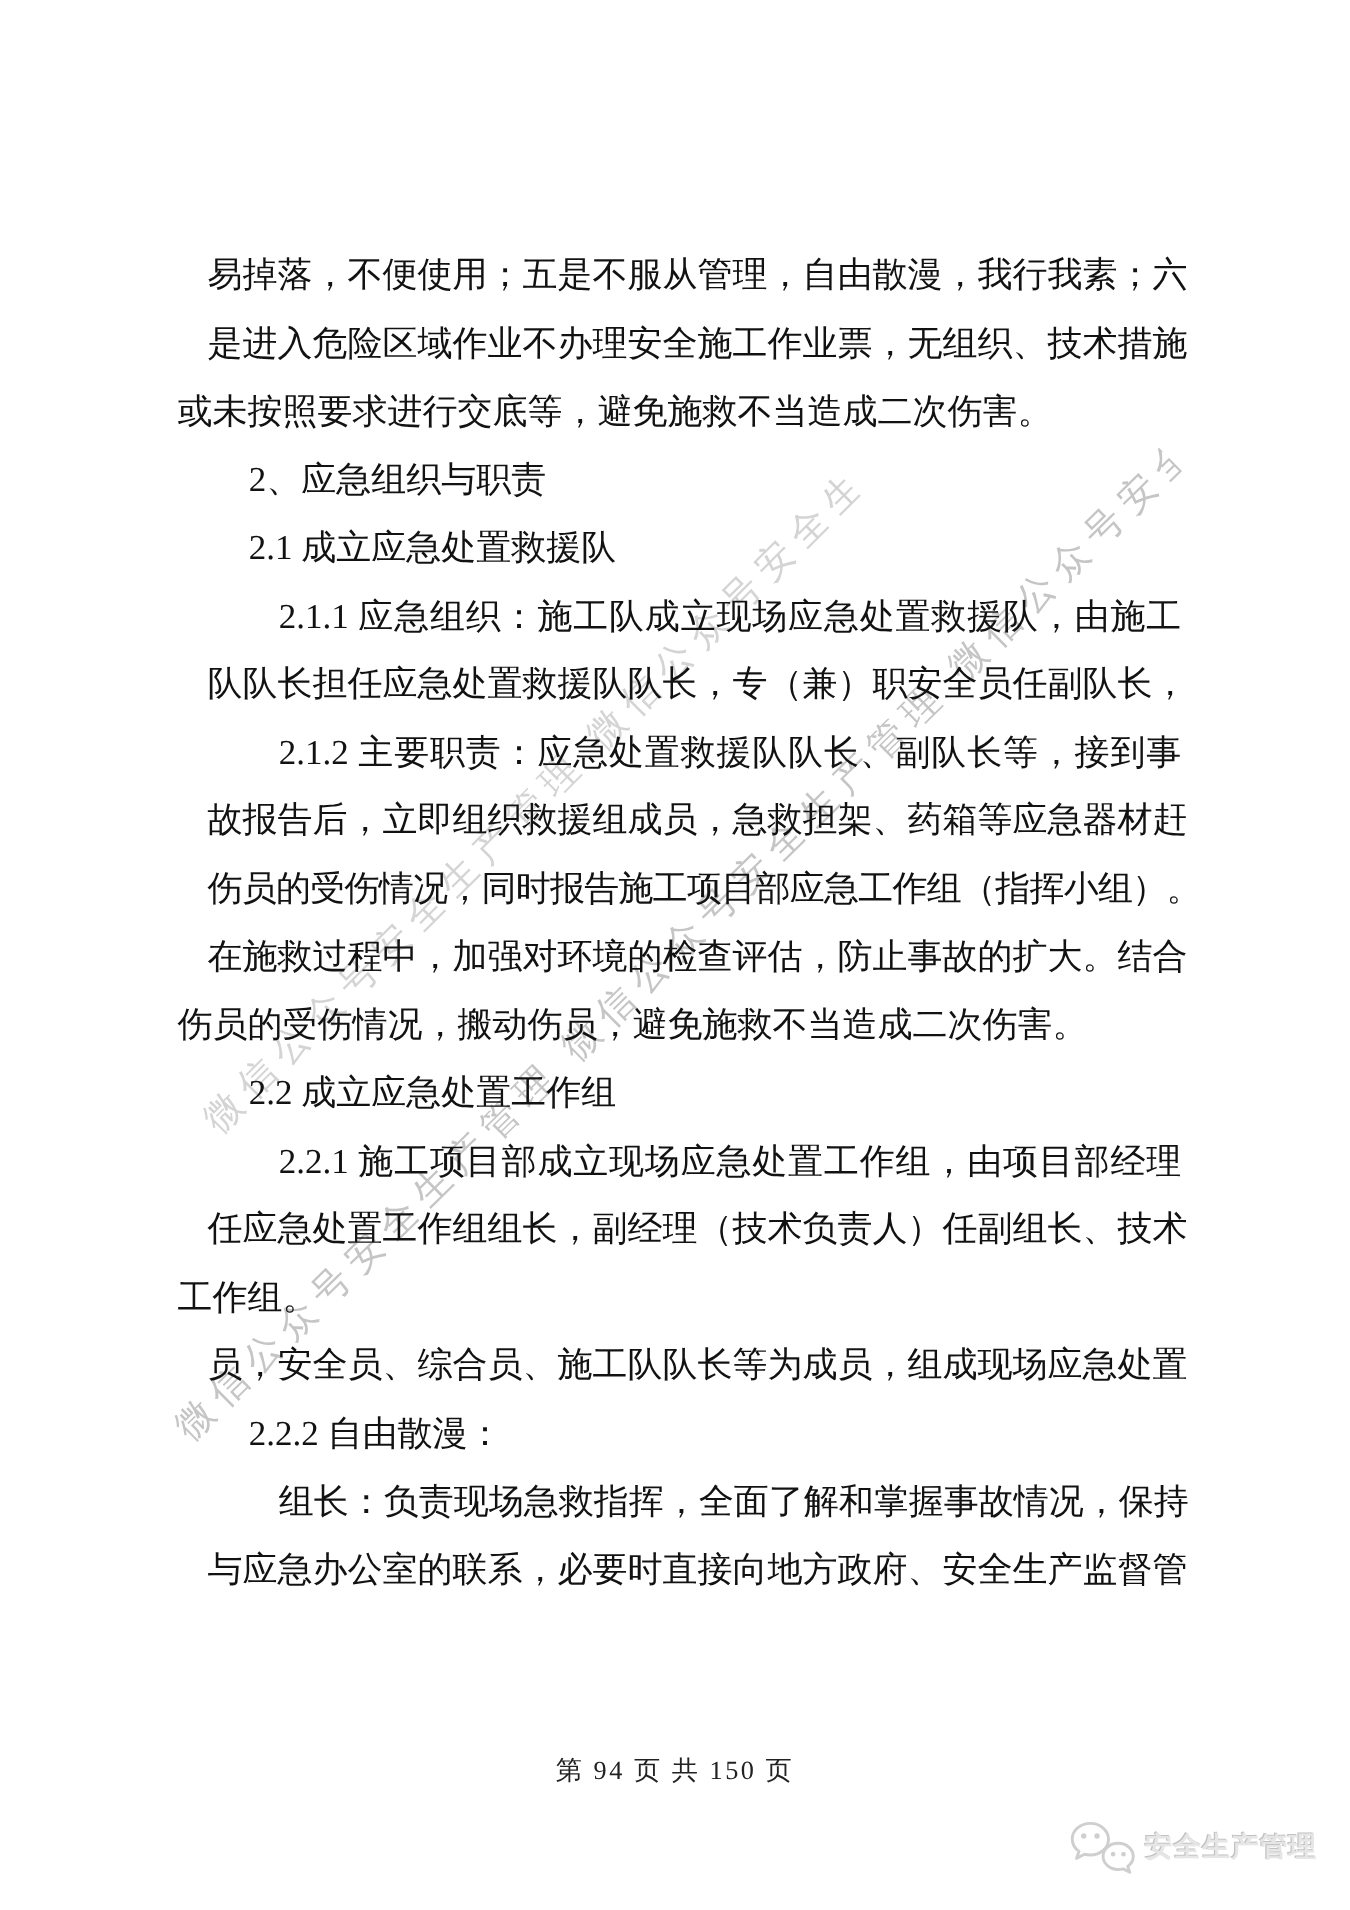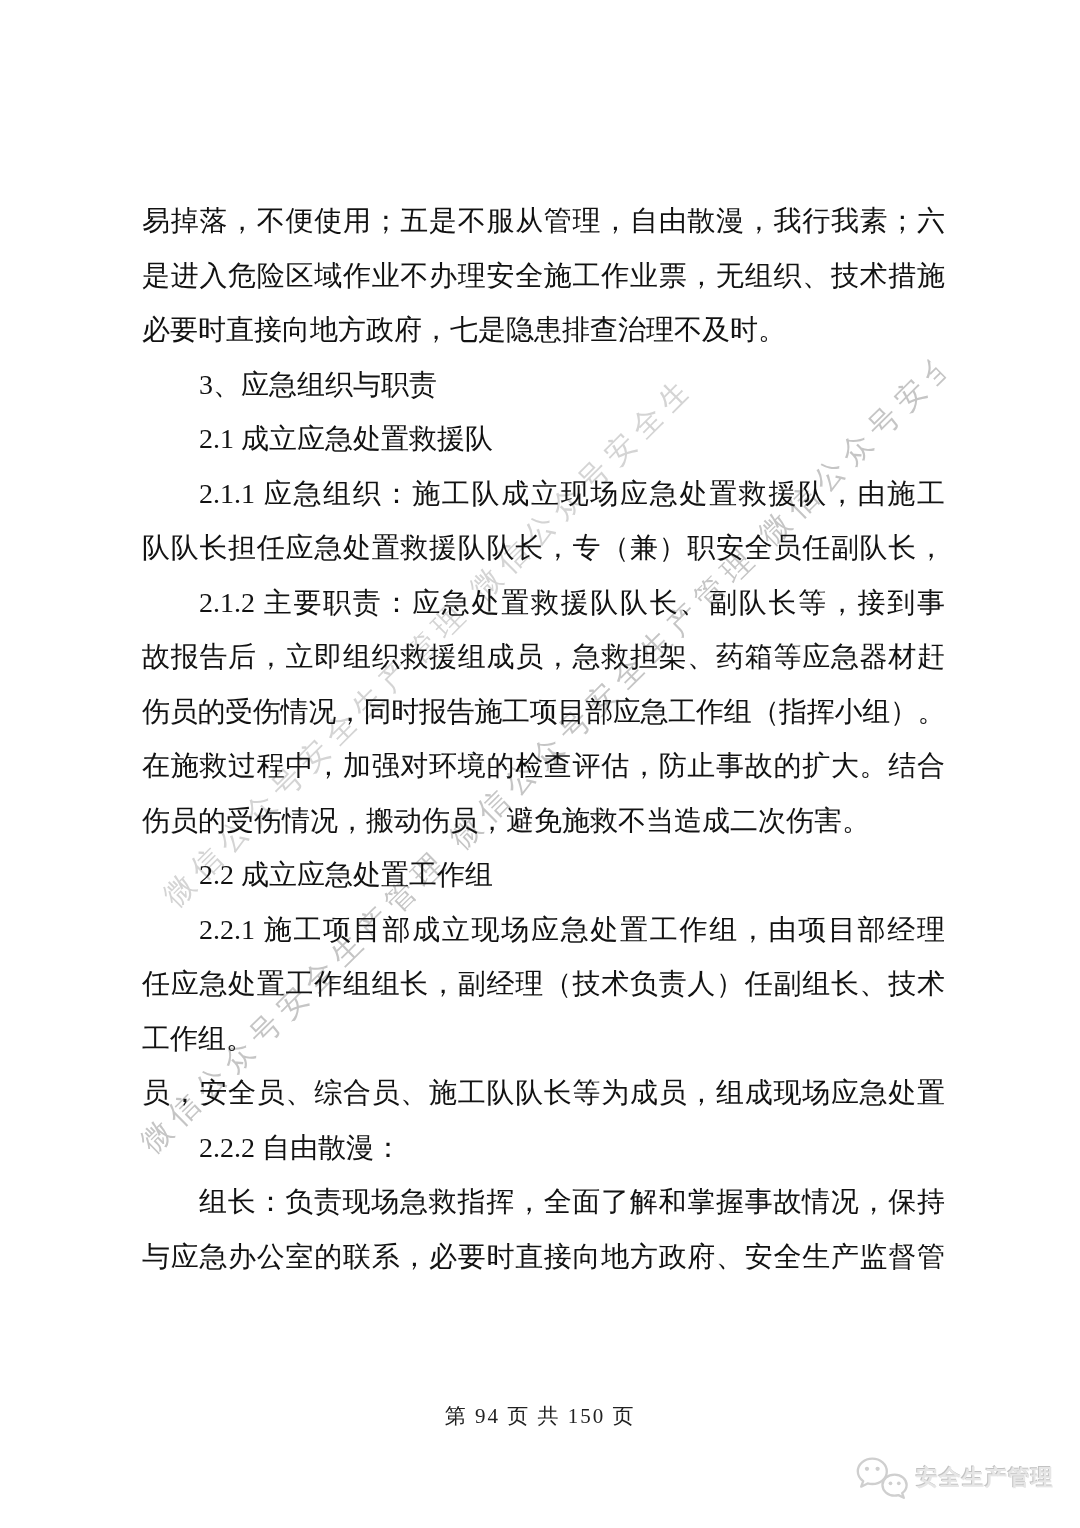--- a/index.html
+++ b/index.html
@@ -41,21 +41,21 @@
   .doc-text {
     position: absolute;
     left: 142px; top: 194px;
     width: 803px;
     font-size: 28px;
     line-height: 54.5px;
     color: #121212;
     z-index: 2;
   }
   .line { white-space: nowrap; text-align: left; }
-  .line.fill { text-align: justify; text-align-last: justify; }
+  .line.fill { text-align: justify; text-align-last: justify; margin-left: 24px; }
   .line.indent { text-indent: 57px; }
   .line.tight { letter-spacing: -0.6px; }
 
   
   .footer {
     position: absolute;
     left: 0; top: 1402px;
     width: 1080px;
     text-align: center;
     font-size: 21px;
@@ -88,22 +88,22 @@
 
 <div class="page">
 
   <div class="watermark band-a">微信公众号安全生产管理 微信公众号安全生产管理 微信公众号安全生产管理</div>
 
   <div class="watermark band-b">微信公众号安全生产管理 微信公众号安全生产管理</div>
 
   <div class="doc-text">
       <div class="line fill">易掉落，不便使用；五是不服从管理，自由散漫，我行我素；六</div>
       <div class="line fill">是进入危险区域作业不办理安全施工作业票，无组织、技术措施</div>
-      <div class="line">必要时直接向地方政府，七是隐患排查治理不及时。</div>
-      <div class="line indent">3、应急组织与职责</div>
+      <div class="line">或未按照要求进行交底等，避免施救不当造成二次伤害。</div>
+      <div class="line indent">2、应急组织与职责</div>
       <div class="line indent">2.1 成立应急处置救援队</div>
       <div class="line indent fill">2.1.1 应急组织：施工队成立现场应急处置救援队，由施工</div>
       <div class="line fill">队队长担任应急处置救援队队长，专（兼）职安全员任副队长，</div>
       <div class="line indent fill">2.1.2 主要职责：应急处置救援队队长、副队长等，接到事</div>
       <div class="line fill">故报告后，立即组织救援组成员，急救担架、药箱等应急器材赶</div>
       <div class="line fill tight">伤员的受伤情况，同时报告施工项目部应急工作组（指挥小组）。</div>
       <div class="line fill">在施救过程中，加强对环境的检查评估，防止事故的扩大。结合</div>
       <div class="line">伤员的受伤情况，搬动伤员，避免施救不当造成二次伤害。</div>
       <div class="line indent">2.2 成立应急处置工作组</div>
       <div class="line indent fill">2.2.1 施工项目部成立现场应急处置工作组，由项目部经理</div>

